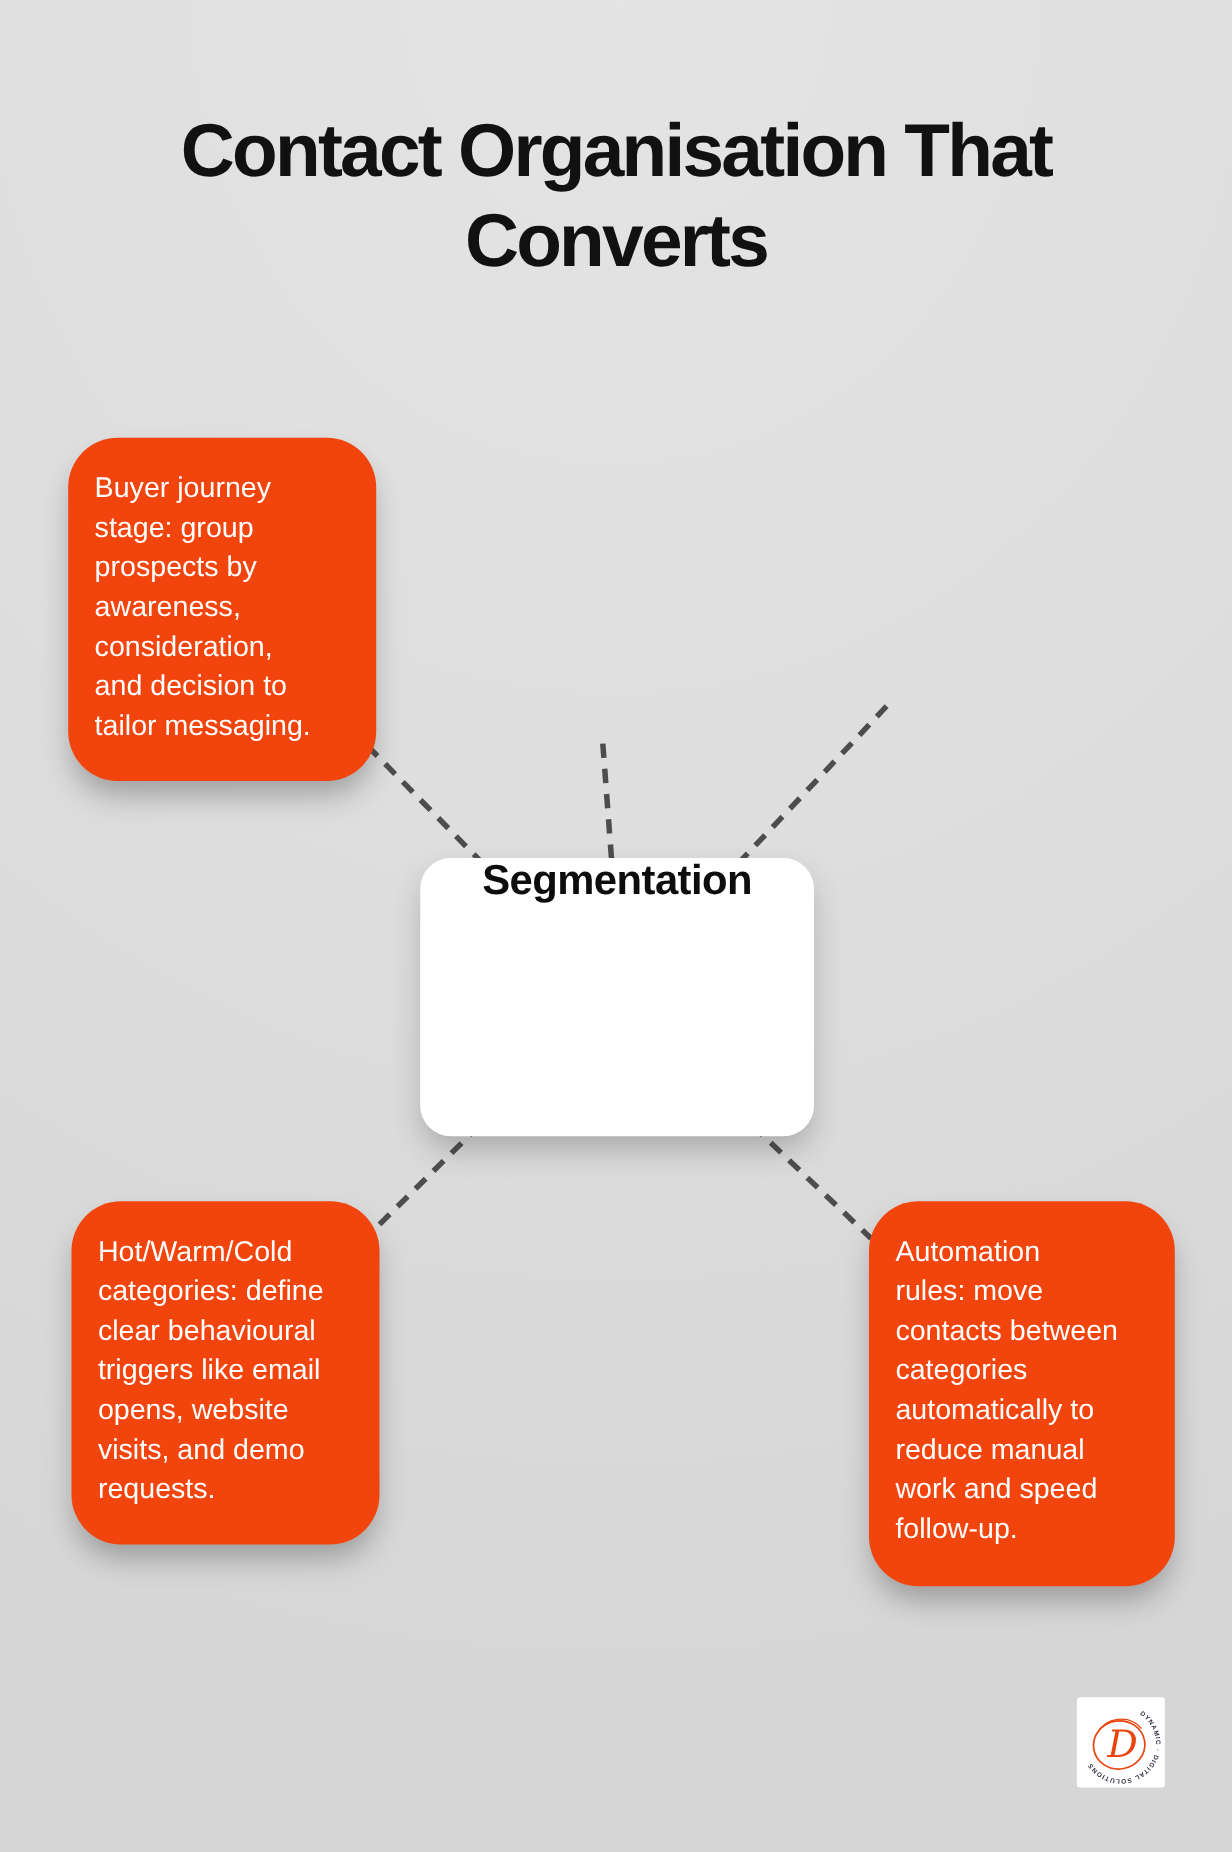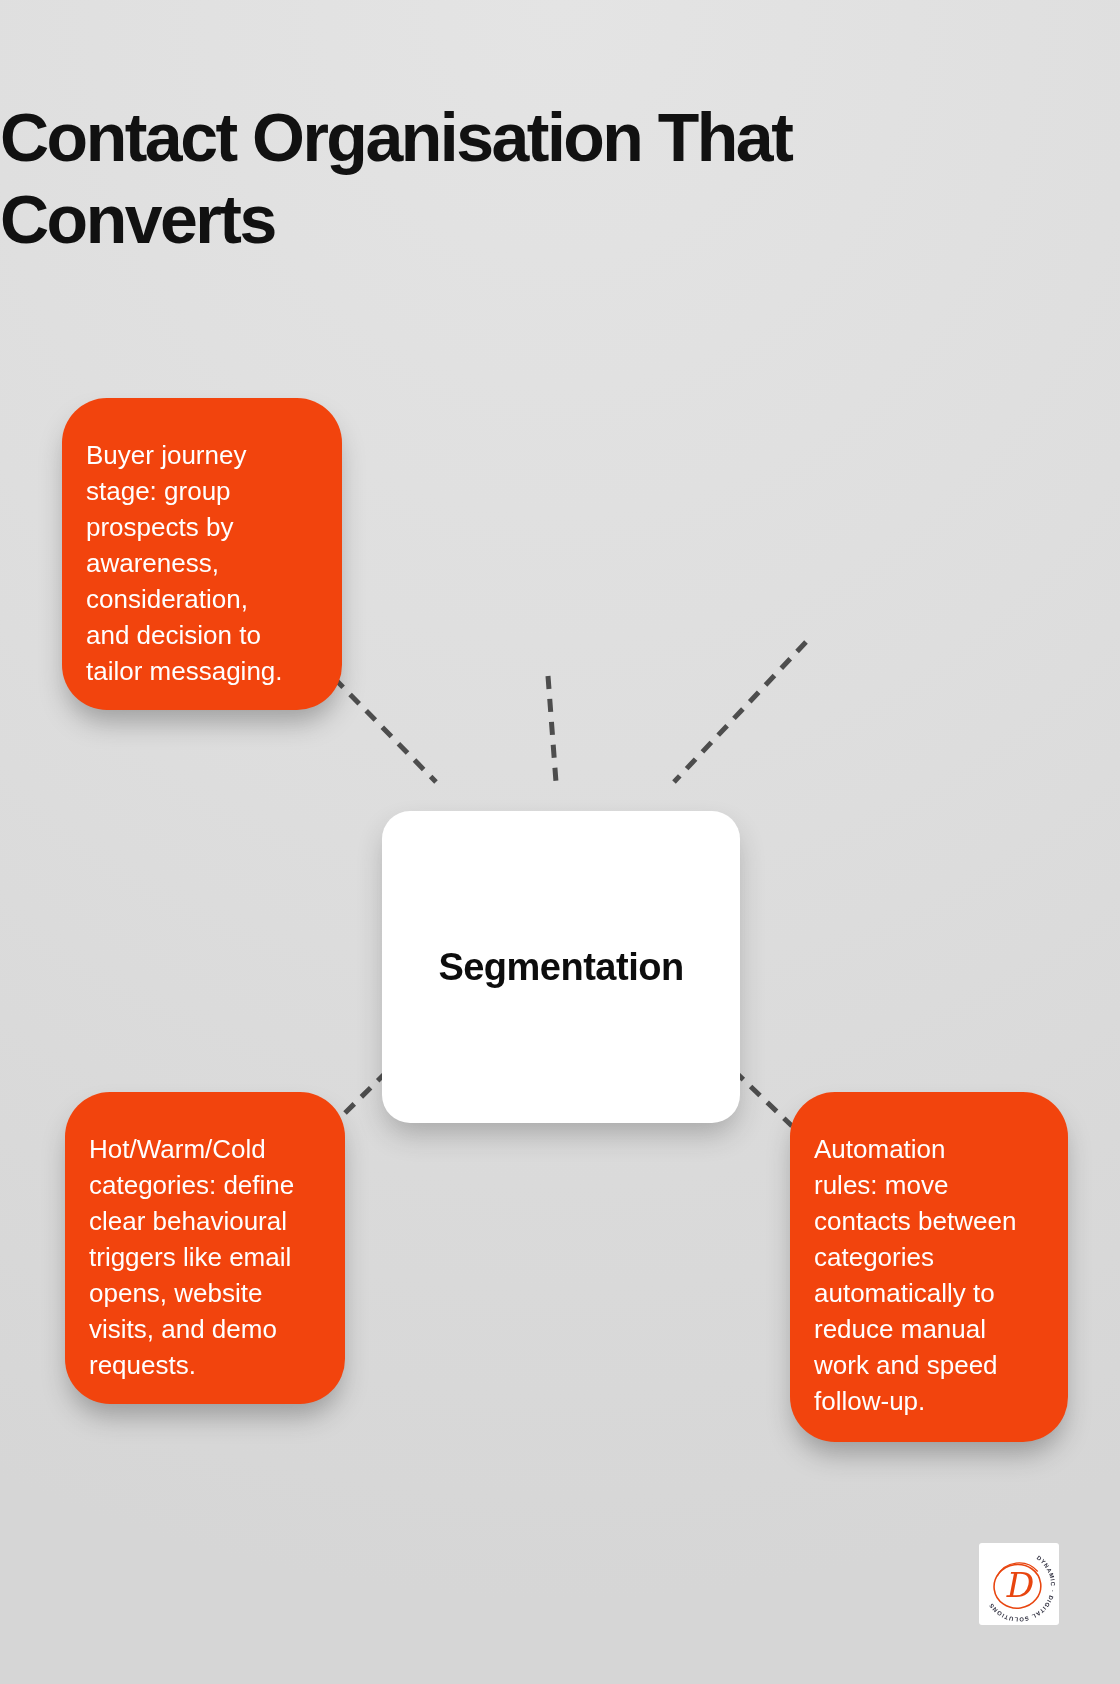--- a/index.html
+++ b/index.html
@@ -6,48 +6,48 @@
   .canvas{
     position:relative;
     width:1120px;height:1684px;
     margin:0 auto;
     overflow:hidden;
     background:radial-gradient(130% 95% at 50% 0%, #e4e4e4 0%, #dedede 48%, #d6d6d6 100%);
     font-family:"Liberation Sans", sans-serif;
   }
   .title{
     position:absolute;left:0;top:96px;width:1120px;
+    text-align:center;
     font-size:68px;line-height:82px;
     font-weight:bold;letter-spacing:-2.5px;
     color:#111111;
     white-space:pre-line;
     margin:0;
   }
   .note{
     position:absolute;
     box-sizing:border-box;
     background:#f2440d;
     border-radius:45px;
     color:#ffffff;
     font-size:26px;line-height:36px;
-    padding:39px 22px 0 24px;
+    padding:27px 22px 0 24px;
     white-space:pre-line;
     box-shadow:0 16px 26px -4px rgba(45,45,45,0.35);
   }
   .n1{left:62px;  top:398px;  width:280px; height:312px;}
   .n2{left:413px; top:400px;  width:266px; height:276px;}
   .n3{left:782px; top:402px;  width:278px; height:240px;}
   .n4{left:65px;  top:1092px; width:280px; height:312px;}
   .n5{left:790px; top:1092px; width:278px; height:350px;}
   .hub{
-    position:absolute;left:382px;top:780px;width:358px;height:312px;
+    position:absolute;left:382px;top:780px;width:358px;height:253px;
     background:#ffffff;border-radius:28px;
-    display:flex;align-items:center;justify-content:center;
+    display:flex;align-items:flex-start;justify-content:center;
     box-shadow:0 14px 28px -4px rgba(45,45,45,0.30);
-    margin-top:31px;
   }
   .hub-label{
     font-size:38px;font-weight:bold;color:#0d0d0d;letter-spacing:-0.5px;
   }
   .lines{position:absolute;left:0;top:0;pointer-events:none;}
   .logo{
     position:absolute;left:979px;top:1543px;width:80px;height:82px;
     background:#ffffff;border-radius:3px;
     display:flex;align-items:center;justify-content:center;
   }

